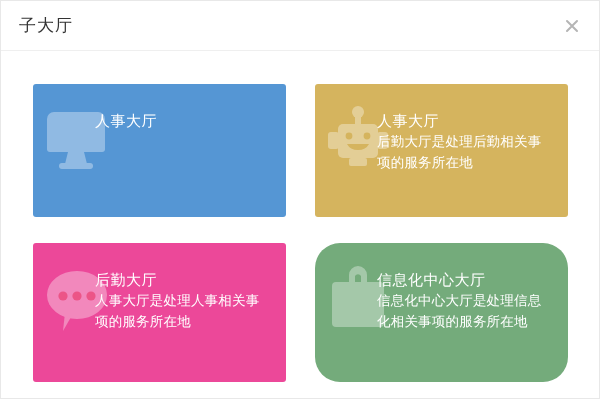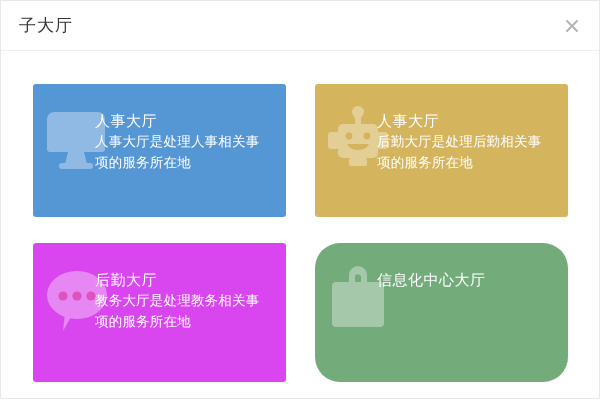--- a/index.html
+++ b/index.html
@@ -95,21 +95,21 @@
     white-space: nowrap;
   }
   .card-desc {
     font-size: 13.5px;
     color: #ffffff;
     line-height: 21px;
     letter-spacing: 0.2px;
   }
   .card-1 { background: #5596d4; }
   .card-2 { background: #d5b45e; }
-  .card-3 { background: #d946ef; font-family: Liberation Serif, serif; }
+  .card-3 { background: #ec4899; font-family: Liberation Serif, serif; }
   .card-4 { background: #74ab7b; border-radius: 25px; }
 </style>
 </head>
 <body>
 
 <div class="dialog">
 
   <div class="dialog-header">
     <div class="dialog-title">子大厅</div>
     <div class="close-button">
@@ -126,21 +126,20 @@
         <div class="card-icon">
           <svg viewBox="0 0 62 66" aria-hidden="true">
             <rect x="2" y="6" width="58" height="40" rx="7" ry="7" fill="#ffffff"></rect>
             <rect x="2" y="36" width="58" height="10" rx="3" ry="3" fill="#ffffff"></rect>
             <path d="M23 46 L39 46 L42 58 L20 58 Z" fill="#ffffff"></path>
             <rect x="14" y="57" width="34" height="6" rx="3" ry="3" fill="#ffffff"></rect>
           </svg>
         </div>
         <div class="card-text">
           <div class="card-title">人事大厅</div>
-          <div class="card-desc">人事大厅是处理人事相关事项的服务所在地</div>
         </div>
       </div>
 
       <div class="card card-2">
         <div class="card-icon">
           <svg viewBox="0 0 62 66" aria-hidden="true">
             <circle cx="31" cy="6" r="6" fill="#ffffff"></circle>
             <rect x="28" y="9" width="6" height="11" fill="#ffffff"></rect>
             <rect x="11" y="18" width="40" height="34" rx="5" ry="5" fill="#ffffff"></rect>
             <rect x="1" y="26" width="11" height="17" rx="3" ry="3" fill="#ffffff"></rect>
@@ -162,31 +161,32 @@
           <svg viewBox="0 0 62 66" aria-hidden="true">
             <ellipse cx="32" cy="30" rx="30" ry="24" fill="#ffffff"></ellipse>
             <path d="M20 48 L26 52 L18 66 Z" fill="#ffffff"></path>
             <circle cx="18" cy="31" r="4.6" fill="#ec6d68"></circle>
             <circle cx="32" cy="31" r="4.6" fill="#ec6d68"></circle>
             <circle cx="46" cy="31" r="4.6" fill="#ec6d68"></circle>
           </svg>
         </div>
         <div class="card-text">
           <div class="card-title">后勤大厅</div>
-          <div class="card-desc">教务大厅是处理教务相关事项的服务所在地</div>
+          <div class="card-desc">人事大厅是处理人事相关事项的服务所在地</div>
         </div>
       </div>
 
       <div class="card card-4">
         <div class="card-icon">
           <svg viewBox="0 0 62 66" aria-hidden="true">
             <path d="M22 18 L22 10 A9 9 0 0 1 40 10 L40 18 L34 18 L34 11 A3.5 3.5 0 0 0 28 11 L28 18 Z" fill="#ffffff"></path>
             <rect x="5" y="17" width="52" height="45" rx="4" ry="4" fill="#ffffff"></rect>
           </svg>
         </div>
         <div class="card-text">
           <div class="card-title">信息化中心大厅</div>
+          <div class="card-desc">信息化中心大厅是处理信息化相关事项的服务所在地</div>
         </div>
       </div>
 
     </div>
   </div>
 </div>
 
 </body></html>

